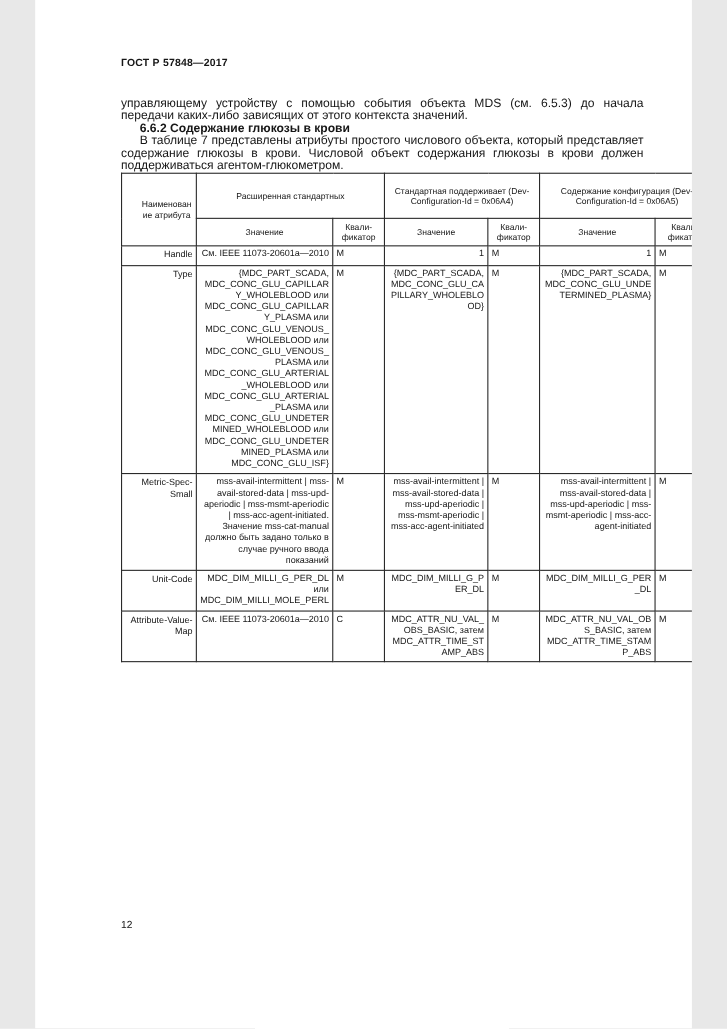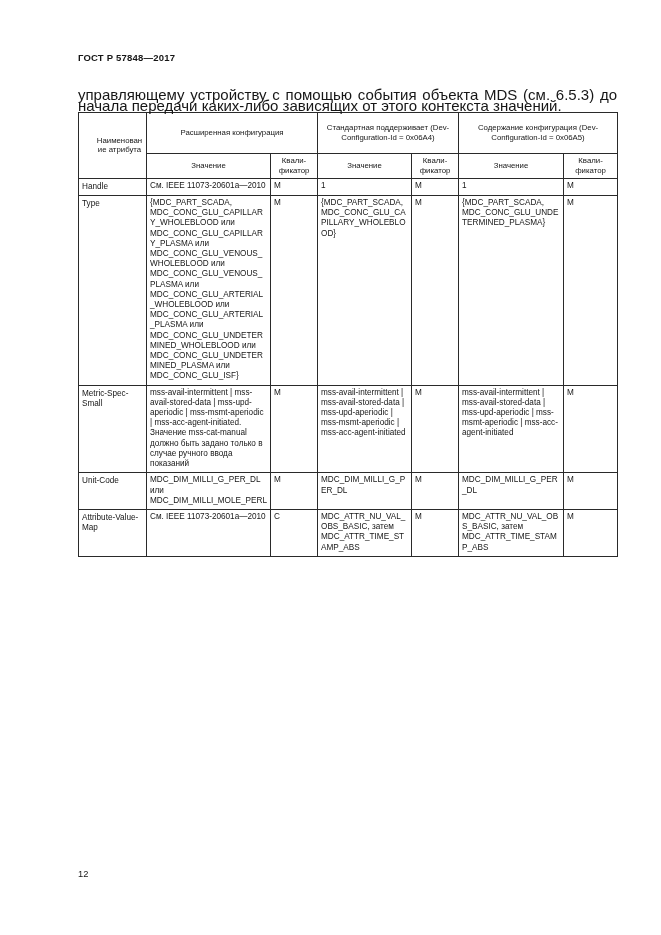--- a/index.html
+++ b/index.html
@@ -1,36 +1,36 @@
 <!DOCTYPE html>
 <html><head>
 <meta charset="utf-8">
 <style>
   html, body { margin: 0; padding: 0; background: #e8e8e8; }
   .page {
     position: relative;
-    width: 661px;
+    width: 597px;
     height: 935px;
     margin: 0 auto;
     background: #ffffff;
     box-sizing: border-box;
     padding: 52px 44px 0 78px;
     font-family: "Liberation Sans", sans-serif;
     color: #161616;
     overflow: hidden;
   }
   .doc-header {
     font-size: 9.5px;
     font-weight: bold;
     margin-bottom: 26px;
     letter-spacing: 0.2px;
   }
   .body-text p {
     margin: 0;
-    font-size: 15px;
+    font-size: 11px;
     line-height: 11.4px;
     text-align: justify;
   }
   p.indent { text-indent: 17px; }
   p.section-heading { font-weight: bold; text-align: left; }
   .table-caption {
     margin-top: 17px;
     margin-bottom: 7px;
     font-size: 9px;
   }
@@ -43,66 +43,69 @@
     line-height: 10.2px;
     color: #161616;
   }
   table.gost th, table.gost td {
     border: 1px solid #2a2a2a;
     padding: 2px 3px 3px 3px;
     vertical-align: top;
     font-weight: normal;
     overflow-wrap: break-word;
     word-wrap: break-word;
+    text-align: right;
   }
   table.gost thead th {
     text-align: center;
     vertical-align: middle;
     font-size: 7.8px;
     line-height: 9.6px;
     padding: 2px 2px;
   }
   table.gost thead tr.cfg-row th { height: 36px; }
   table.gost thead tr.sub-row th { height: 20px; }
   table.gost th.name-head { text-align: center; padding-left: 16px; }
   table.gost td.name-cell { padding-top: 3px; }
   table.gost td.qual-cell { text-align: left; }
   .page-number {
     position: absolute;
     left: 78px;
-    bottom: 56px;
+    bottom: 89px;
     font-size: 9.3px;
   }
 </style>
 </head>
 <body>
 
 <div class="page">
 
   <div class="doc-header">ГОСТ Р 57848—2017</div>
 
   <div class="body-text">
     <p>управляющему устройству с помощью события объекта MDS (см. 6.5.3) до начала передачи каких-либо зависящих от этого контекста значений.</p>
+    <p class="indent section-heading">6.6.2 Содержание глюкозы в крови</p>
+    <p class="indent">В таблице 7 представлены атрибуты простого числового объекта, который представляет содержание глюкозы в крови. Числовой объект содержания глюкозы в крови должен поддерживаться агентом-глюкометром.</p>
   </div>
 
 
   <table class="gost">
     <colgroup>
       <col style="width:68px">
       <col style="width:124px">
       <col style="width:47px">
       <col style="width:94px">
       <col style="width:47px">
       <col style="width:105px">
       <col style="width:54px">
     </colgroup>
     <thead>
       <tr class="cfg-row">
         <th rowspan="2" class="name-head">Наименование атрибута</th>
-        <th colspan="2">Расширенная конфигурация</th>
+        <th colspan="2">Расширенная стандартных</th>
         <th colspan="2">Стандартная поддерживает (Dev-Configuration-Id = 0x06A4)</th>
         <th colspan="2">Содержание конфигурация (Dev-Configuration-Id = 0x06A5)</th>
       </tr>
       <tr class="sub-row">
         <th>Значение</th>
         <th>Квали-фикатор</th>
         <th>Значение</th>
         <th>Квали-фикатор</th>
         <th>Значение</th>
         <th>Квали-фикатор</th>

